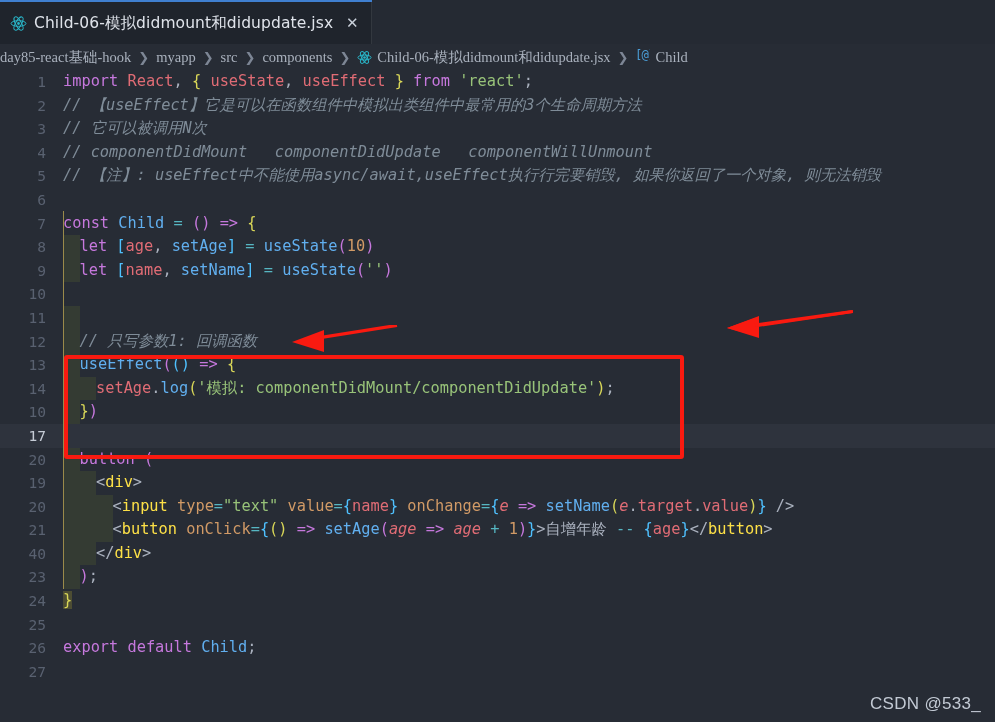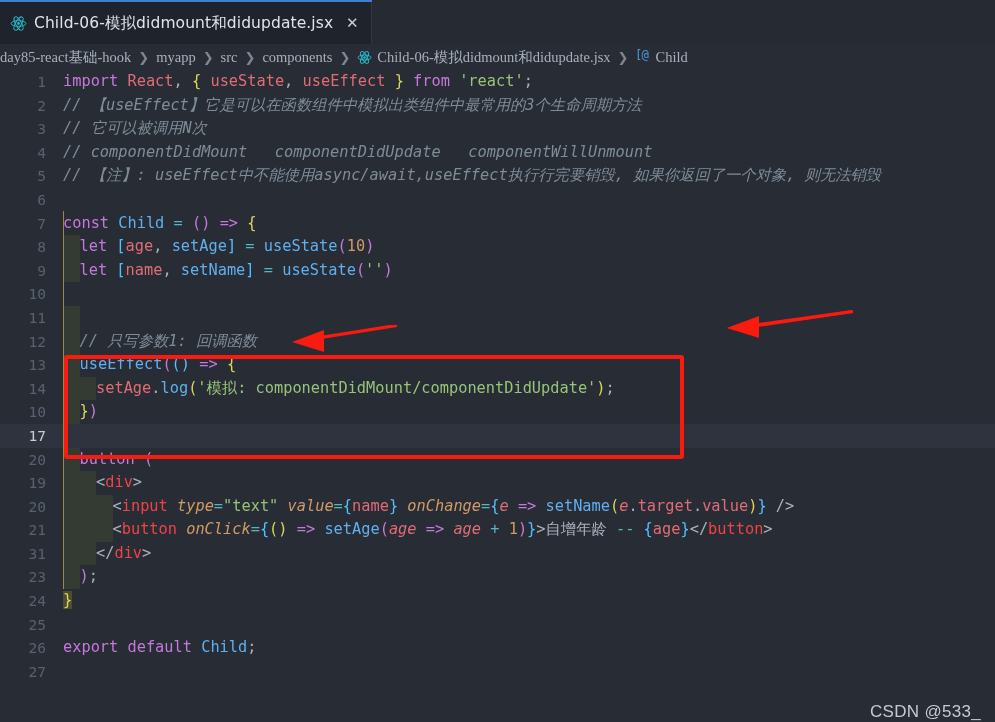--- a/index.html
+++ b/index.html
@@ -152,38 +152,38 @@
   .fn   { color: #61afef; }         
   .str  { color: #98c379; }         
   .num  { color: #d19a66; }         
   .br1  { color: #d9d758; }         
   .br2  { color: #c678dd; }         
   .br3  { color: #4fc1ff; }         
   .op   { color: #56b6c2; }         
   .opm  { color: #c678dd; }
   .pl   { color: #abb2bf; }         
   .cmt  { color: #7f8c98; font-style: italic; }
-  .tag  { color: #ef4444; }
-  .attr { color: #d19a66; font-style: italic; }
+  .tag  { color: #fde047; }
+  .attr { color: #d19a66; }
   .punc { color: #abb2bf; }
 
   
   #redbox {
     position: absolute;
     border: 4px solid #f91a10;
     border-radius: 3px;
     pointer-events: none;
   }
   .arrow { position: absolute; pointer-events: none; }
 
   
   #watermark {
     position: absolute;
     right: 14px;
-    bottom: 0;
+    bottom: 8px;
     color: #c3cad4;
     font-size: 17px;
     font-family: "Liberation Sans", sans-serif;
     letter-spacing: .3px;
   }
 </style>
 </head>
 <body>
 
 <div id="tabbar">
@@ -325,21 +325,21 @@
     <span class="gutter">20</span>
     <span class="code"><span class="iblock" style="width:16.5px"></span><span class="iblock" style="width:16.5px"></span><span class="iblock" style="width:16.5px"></span><span class="punc">&lt;</span><span class="tag">input</span> <span class="attr">type</span><span class="op">=</span><span class="str">"text"</span> <span class="attr">value</span><span class="op">=</span><span class="br3">{</span><span class="var">name</span><span class="br3">}</span> <span class="attr">onChange</span><span class="op">=</span><span class="br3">{</span><span class="var" style="font-style:italic">e</span> <span class="opm">=&gt;</span> <span class="fn">setName</span><span class="br1">(</span><span class="var" style="font-style:italic">e</span><span class="punc">.</span><span class="var">target</span><span class="punc">.</span><span class="var">value</span><span class="br1">)</span><span class="br3">}</span> <span class="punc">/&gt;</span></span>
   </div>
 
   <div class="row">
     <span class="gutter">21</span>
     <span class="code"><span class="iblock" style="width:16.5px"></span><span class="iblock" style="width:16.5px"></span><span class="iblock" style="width:16.5px"></span><span class="punc">&lt;</span><span class="tag">button</span> <span class="attr">onClick</span><span class="op">=</span><span class="br3">{</span><span class="br1">()</span> <span class="opm">=&gt;</span> <span class="fn">setAge</span><span class="br2">(</span><span class="var" style="font-style:italic">age</span> <span class="opm">=&gt;</span> <span class="var" style="font-style:italic">age</span> <span class="op">+</span> <span class="num">1</span><span class="br2">)</span><span class="br3">}</span><span class="punc">&gt;</span><span class="pl">自增年龄 </span><span class="op">--</span> <span class="br3">{</span><span class="var">age</span><span class="br3">}</span><span class="punc">&lt;/</span><span class="tag">button</span><span class="punc">&gt;</span></span>
   </div>
 
   <div class="row">
-    <span class="gutter">31</span>
+    <span class="gutter">40</span>
     <span class="code"><span class="iblock" style="width:16.5px"></span><span class="iblock" style="width:16.5px"></span><span class="punc">&lt;/</span><span class="tag">div</span><span class="punc">&gt;</span></span>
   </div>
 
   <div class="row">
     <span class="gutter">23</span>
     <span class="code"><span class="iblock" style="width:16.5px"></span><span class="br2">)</span><span class="punc">;</span></span>
   </div>
 
   <div class="row">
     <span class="gutter">24</span>

